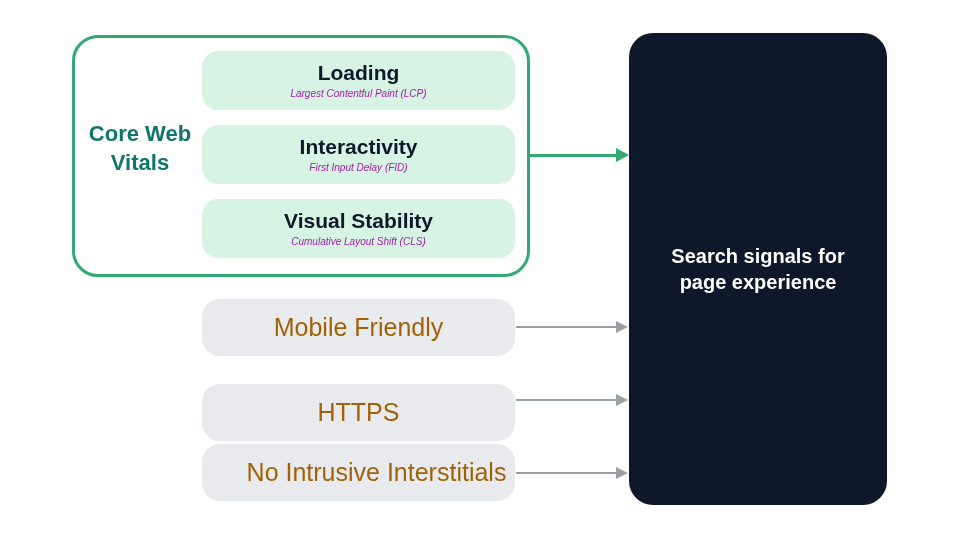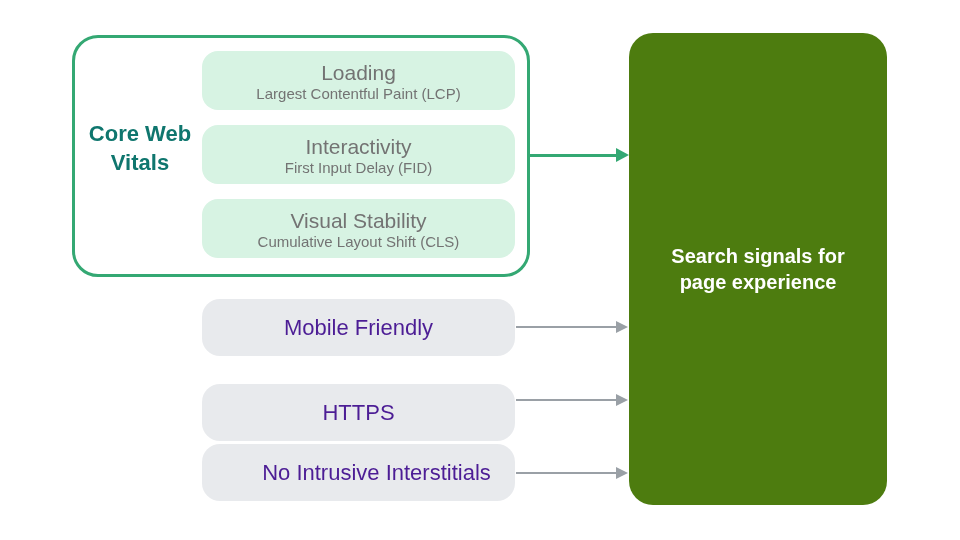--- a/index.html
+++ b/index.html
@@ -43,41 +43,43 @@
     align-items: center;
     justify-content: center;
     text-align: center;
   }
   .pill-green {
     height: 59px;
     background: #d7f3e3;
     border-radius: 16px;
   }
   .pill-green .pill-title {
-    color: #737373;
+    color: #0f172a;
     font-size: 21px;
     line-height: 25px;
+    font-weight: bold;
   }
   .pill-green .pill-subtitle {
-    color: #737373;
-    font-size: 15px;
+    color: #a21caf;
+    font-size: 10px;
     line-height: 17px;
+    font-style: italic;
   }
   .pill-1 { top: 51px; }
   .pill-2 { top: 125px; }
   .pill-3 { top: 199px; }
 
   .pill-gray {
     height: 57px;
     background: #e8eaed;
     border-radius: 18px;
   }
   .pill-gray .pill-title {
-    color: #4c1d95;
-    font-size: 22px;
+    color: #a16207;
+    font-size: 25px;
     line-height: 23px;
   }
   .pill-4 { top: 299px; }
   .pill-5 { top: 384px; }
   .pill-6 { top: 444px; padding-left: 36px; }
 
   
   .arrow {
     position: absolute;
     display: flex;
@@ -101,21 +103,21 @@
   .arrow-1 { left: 516px; top: 319px; }
   .arrow-2 { left: 516px; top: 392px; }
   .arrow-3 { left: 516px; top: 465px; }
   .arrow-gray .shaft { width: 100px; }
 
   
   .result-box {
     position: absolute;
     left: 629px; top: 33px;
     width: 258px; height: 472px;
-    background: #4d7c0f;
+    background: #0f172a;
     border-radius: 24px;
     display: flex;
     align-items: center;
     justify-content: center;
   }
   .result-label {
     width: 175px;
     text-align: center;
     color: #ffffff;
     font-size: 20px;

